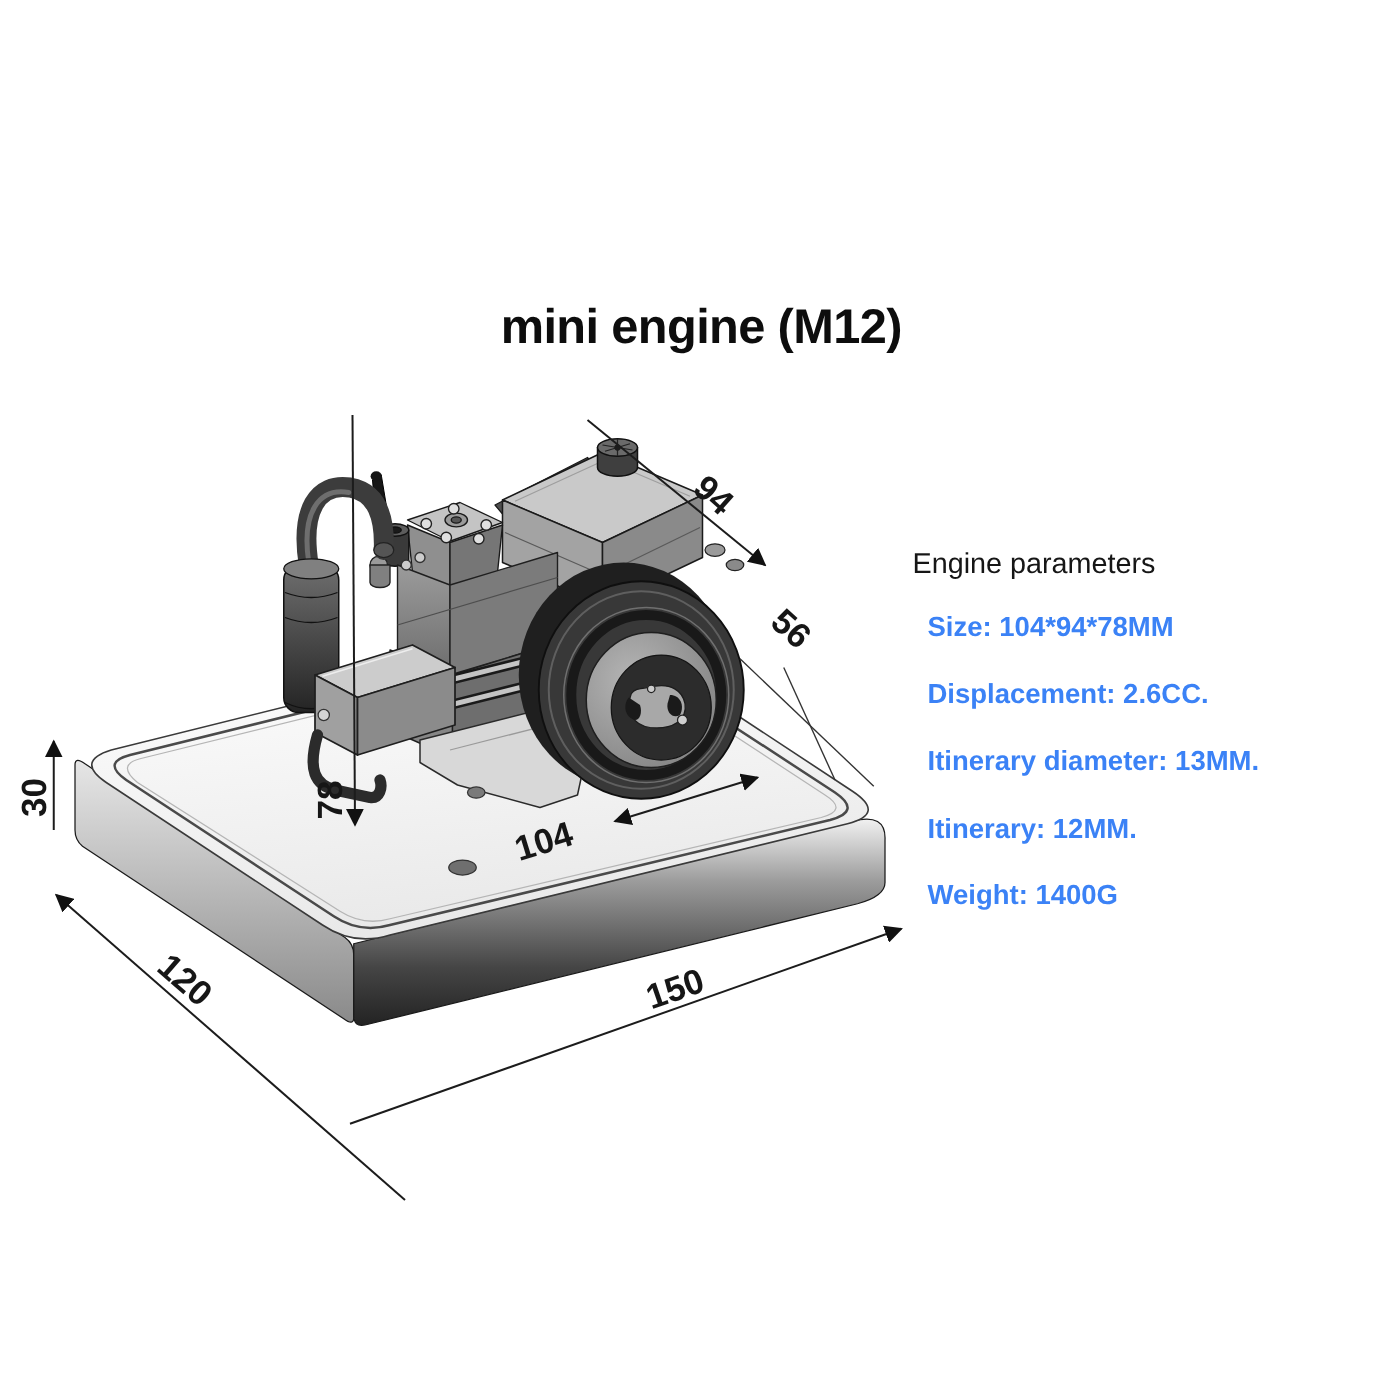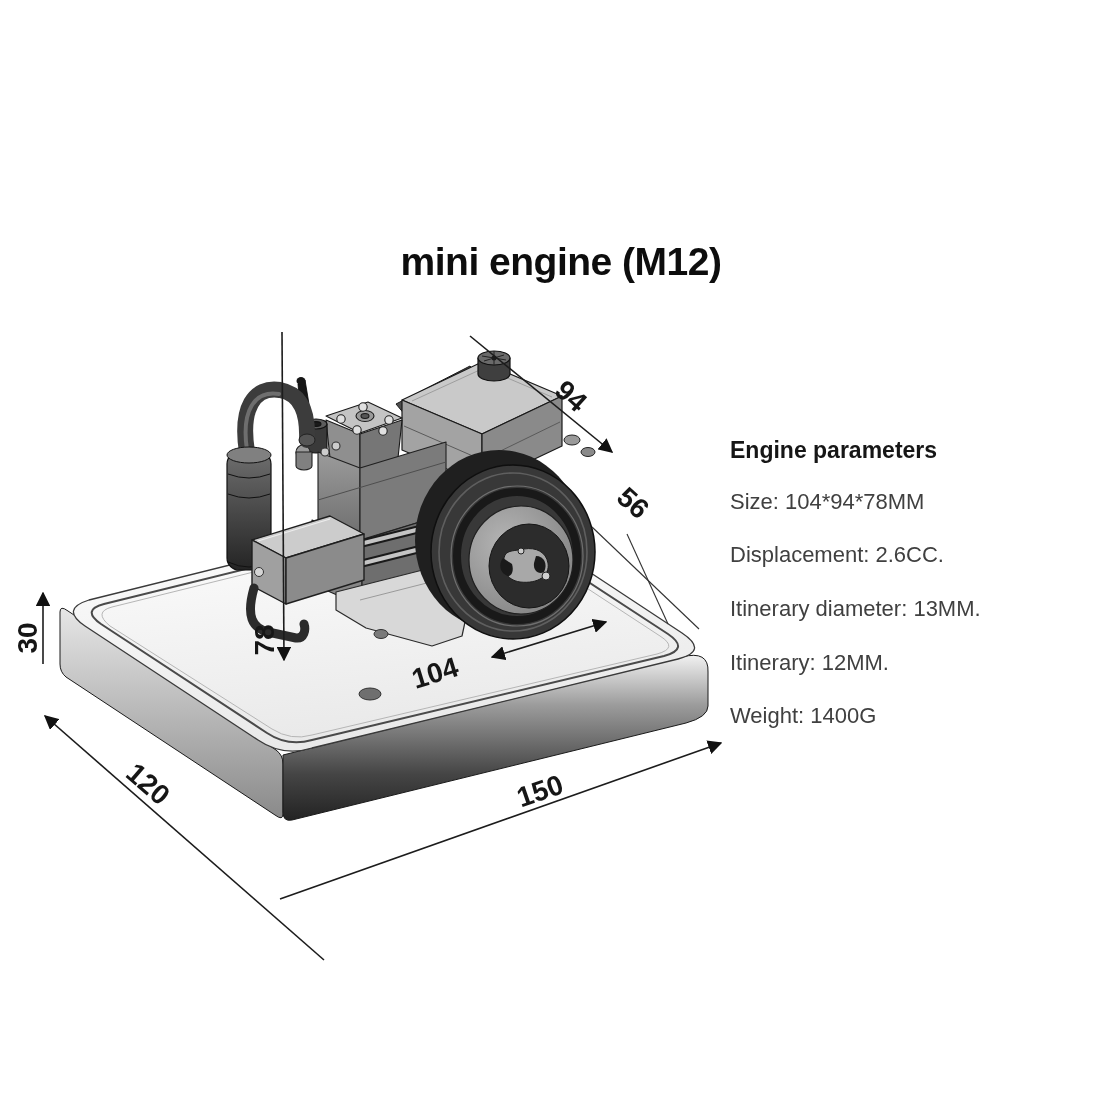--- a/index.html
+++ b/index.html
@@ -2,22 +2,22 @@
 <html><head>
 <meta charset="utf-8">
 <style>
   html,body{margin:0;padding:0;background:#fff;}
   .stage{position:relative;width:1100px;height:1100px;background:#ffffff;overflow:hidden;
          font-family:"Liberation Sans",sans-serif;}
   .stage svg{position:absolute;left:0;top:0;}
   .title{position:absolute;left:11px;top:240px;width:1100px;text-align:center;
          font-size:39px;font-weight:700;color:#0d0d0d;letter-spacing:-0.5px;}
   .params{position:absolute;left:730px;top:0;width:360px;}
-  .param-heading{position:absolute;left:0;top:437px;font-size:23px;font-weight:700;color:#161616;}
-  .param-line{position:absolute;left:0;font-size:22px;font-weight:400;color:#404040;white-space:nowrap;}
+  .param-heading{position:absolute;left:0;top:437px;font-size:23px;font-weight:400;color:#161616;}
+  .param-line{position:absolute;left:12px;font-size:22px;font-weight:700;color:#3b82f6;white-space:nowrap;}
   .p0{top:489px}.p1{top:542px}.p2{top:596px}.p3{top:650px}.p4{top:703px}
   .dim{font-family:"Liberation Sans",sans-serif;font-size:28px;font-weight:700;fill:#161616;
        text-anchor:middle;dominant-baseline:central;}
 </style>
 </head>
 <body>
 
 <div class="stage">
 
   <div class="title">mini engine (M12)</div>

